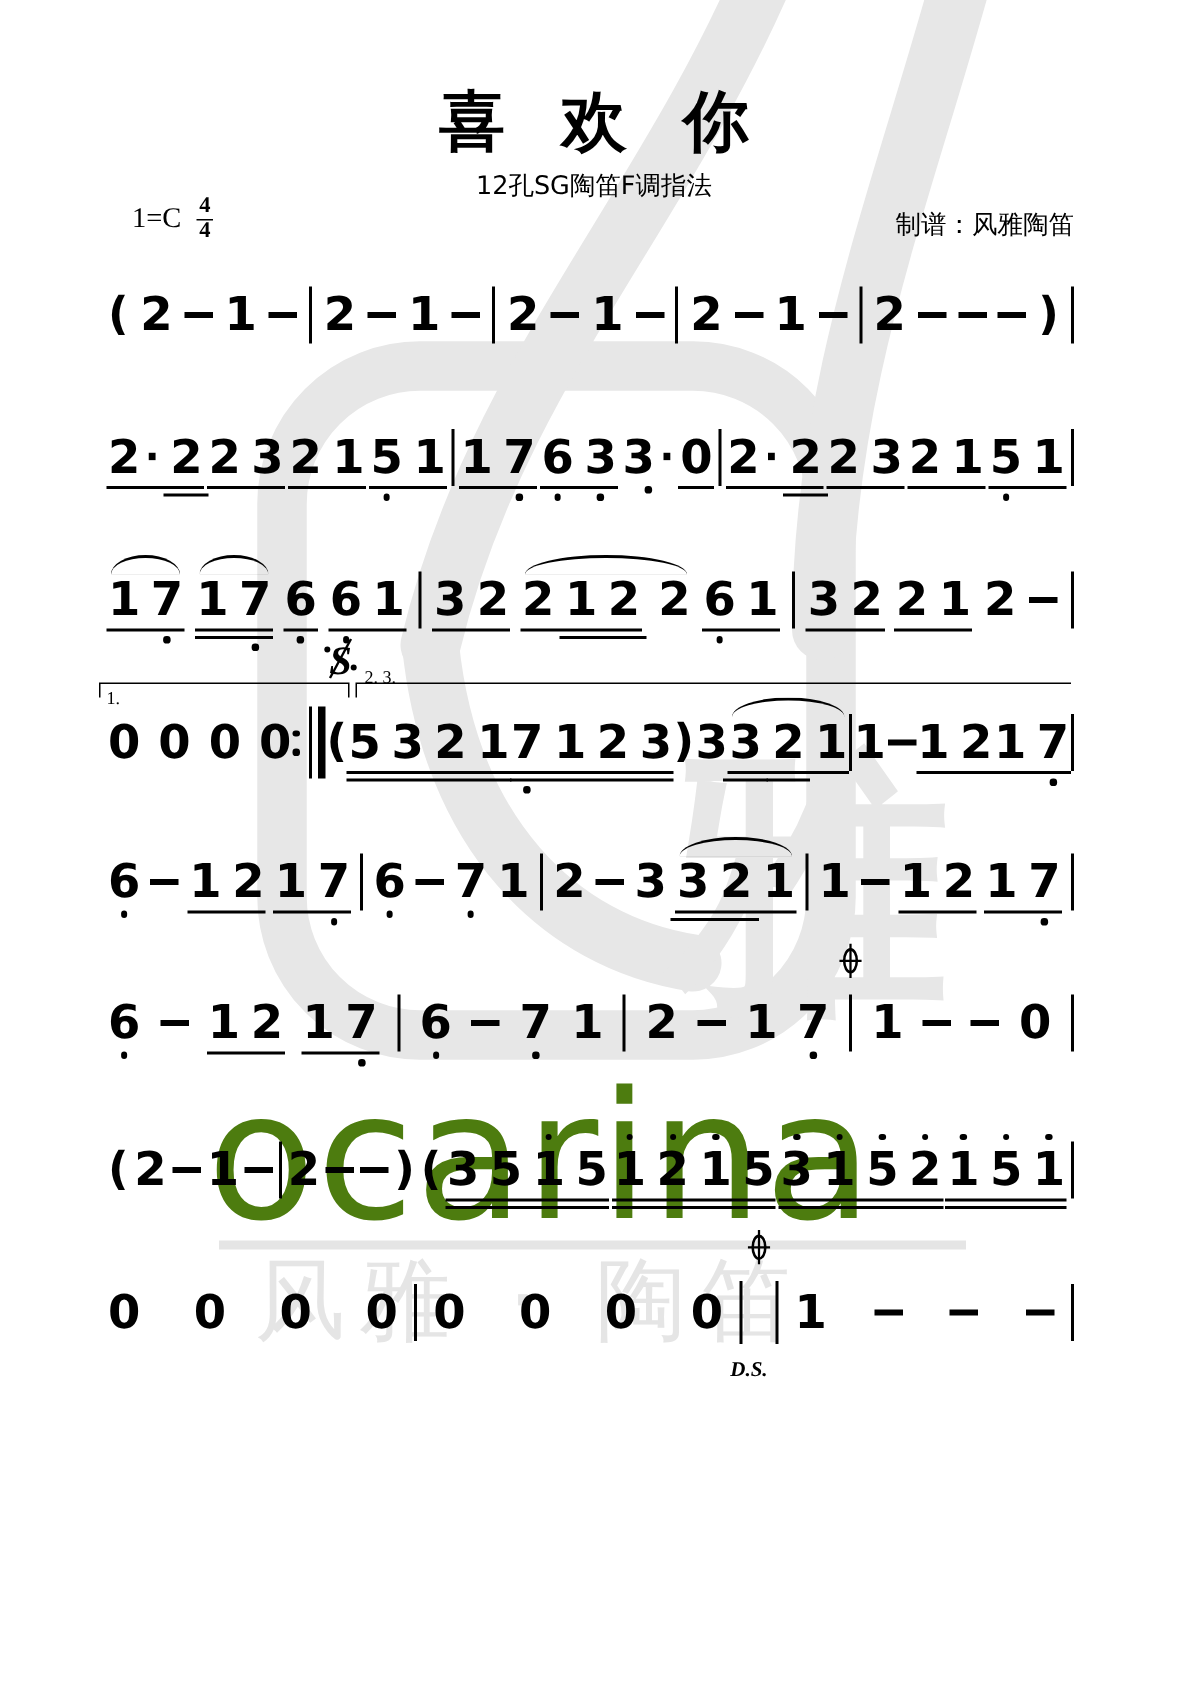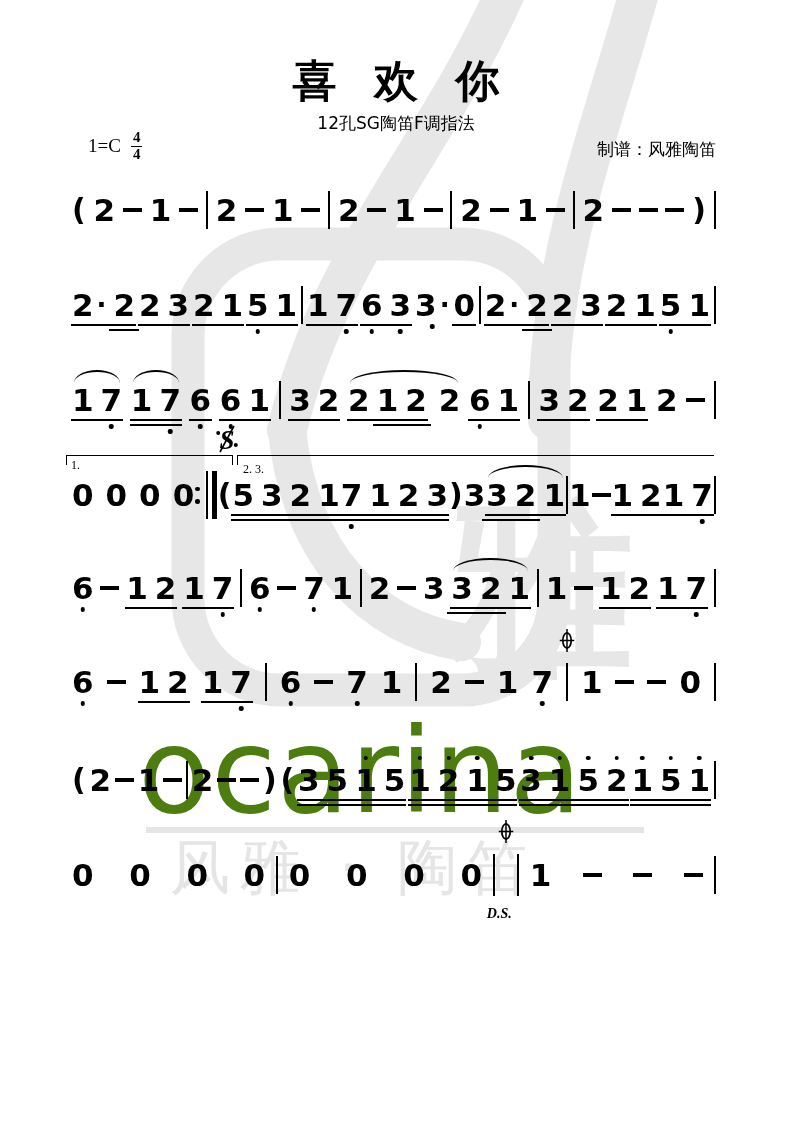--- a/index.html
+++ b/index.html
@@ -83,21 +83,21 @@
 <div id="credit" class="hdr">制谱：风雅陶笛</div>
 
 <div class="vline" id="volta1" style="left:66px;top:455px;width:167px">
     <i class="vtickL"></i>
     <i class="vtickR"></i>
   </div>
 <div class="vline" id="volta2" style="left:237px;top:455px;width:477px">
     <i class="vtickL"></i>
   </div>
 <div class="vlbl" style="left:71px;top:458px">1.</div>
-<div class="vlbl" style="left:243px;top:462px">2. 3.</div>
+<div class="vlbl" style="left:243px;top:444px">2. 3.</div>
 <svg id="segno" style="left:215px;top:423px" width="24" height="32" viewBox="0 0 24 32">
   <text x="12" y="26" font-size="27" font-style="italic" font-weight="bold" text-anchor="middle" font-family="Liberation Serif, serif" fill="#000">S</text>
   <line x1="5" y1="29" x2="19" y2="3" stroke="#000" stroke-width="1.6"></line>
   <circle cx="3.2" cy="10" r="2" fill="#000"></circle>
   <circle cx="20.8" cy="22" r="2" fill="#000"></circle>
 </svg>
 
 <div id="score">
     <div class="mline" style="top: 187px;">
       <span class="par">(</span>

